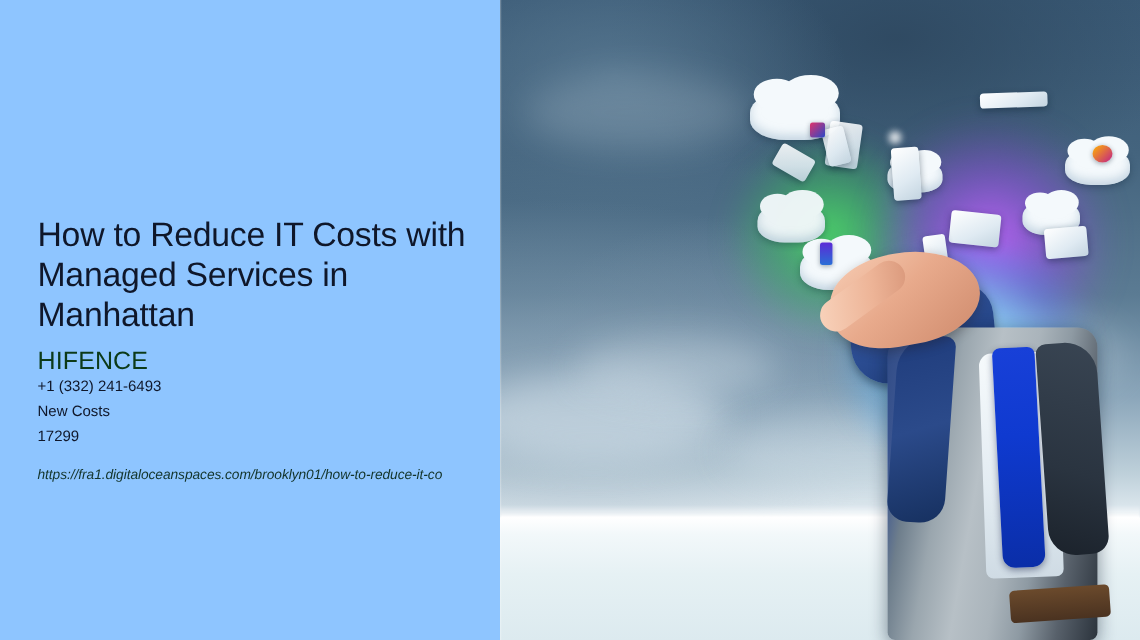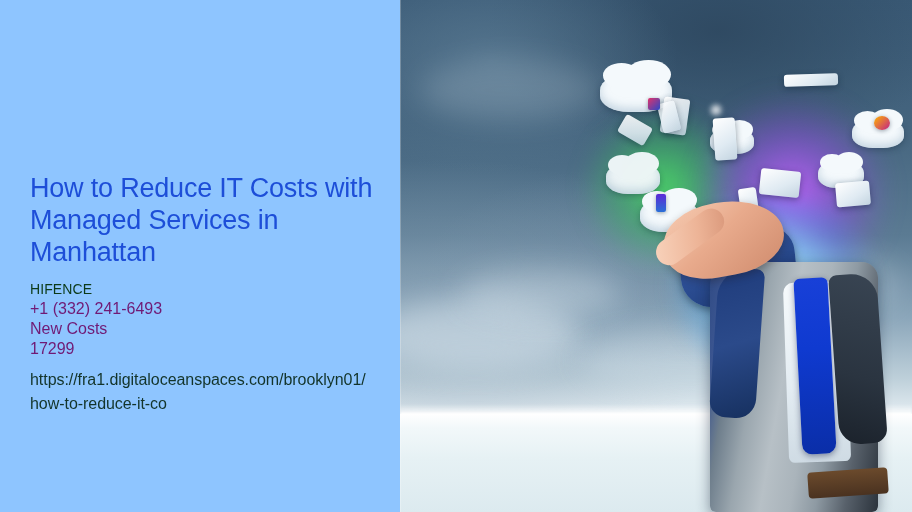--- a/index.html
+++ b/index.html
@@ -19,46 +19,47 @@
   }
   .text-block {
     position:absolute;
     left:30px; top:172px;
     width:360px;
   }
   .title {
     font-size:27px;
     line-height:32px;
     font-weight:400;
-    color:#1d4ed8;
+    color:#0f172a;
     letter-spacing:-0.2px;
     width:362px;
   }
   .brand {
     margin-top:11px;
-    font-size:14px;
+    font-size:20px;
     line-height:20px;
     color:#0c3a18;
     letter-spacing:0.1px;
   }
   .contact-line {
-    font-size:16px;
+    font-size:12px;
     line-height:20px;
-    color:#701a75;
+    color:#0f172a;
   }
   .url-block {
     margin-top:9px;
     width:340px;
   }
   .url-line {
-    font-size:16px;
+    font-size:11px;
     line-height:24px;
     color:#13342a;
     word-break:break-all;
     letter-spacing:-0.05px;
+    font-style:italic;
   }
 
   
   .right-panel {
     flex:0 0 512px;
     width:512px; height:512px;
     position:relative;
     overflow:hidden;
     background:#3c5e7a;
   }

